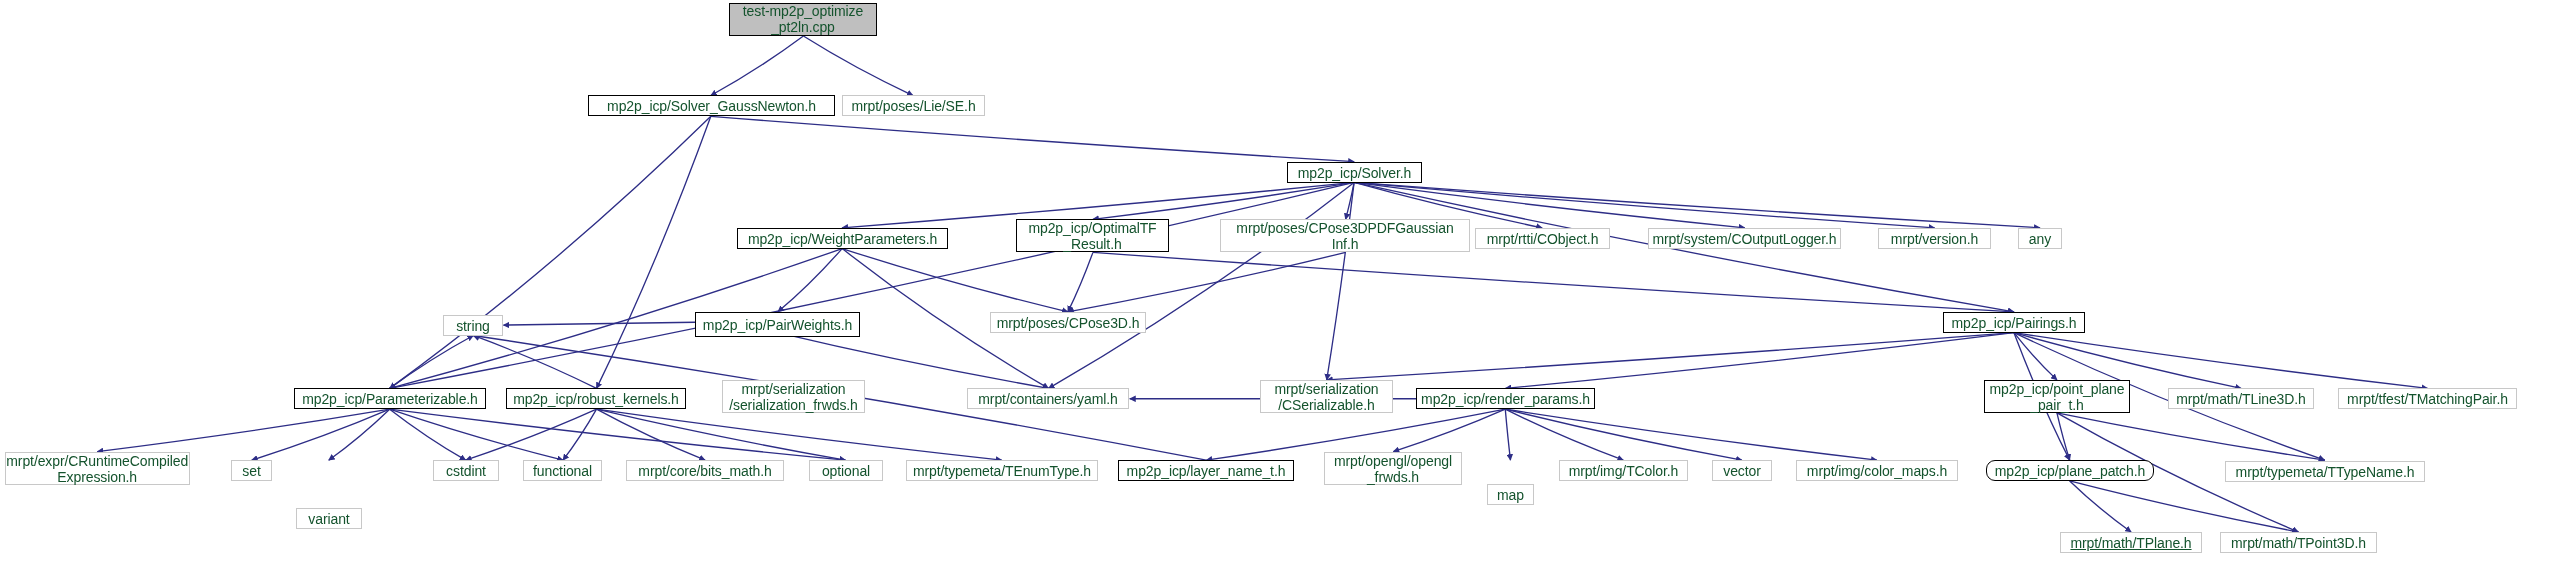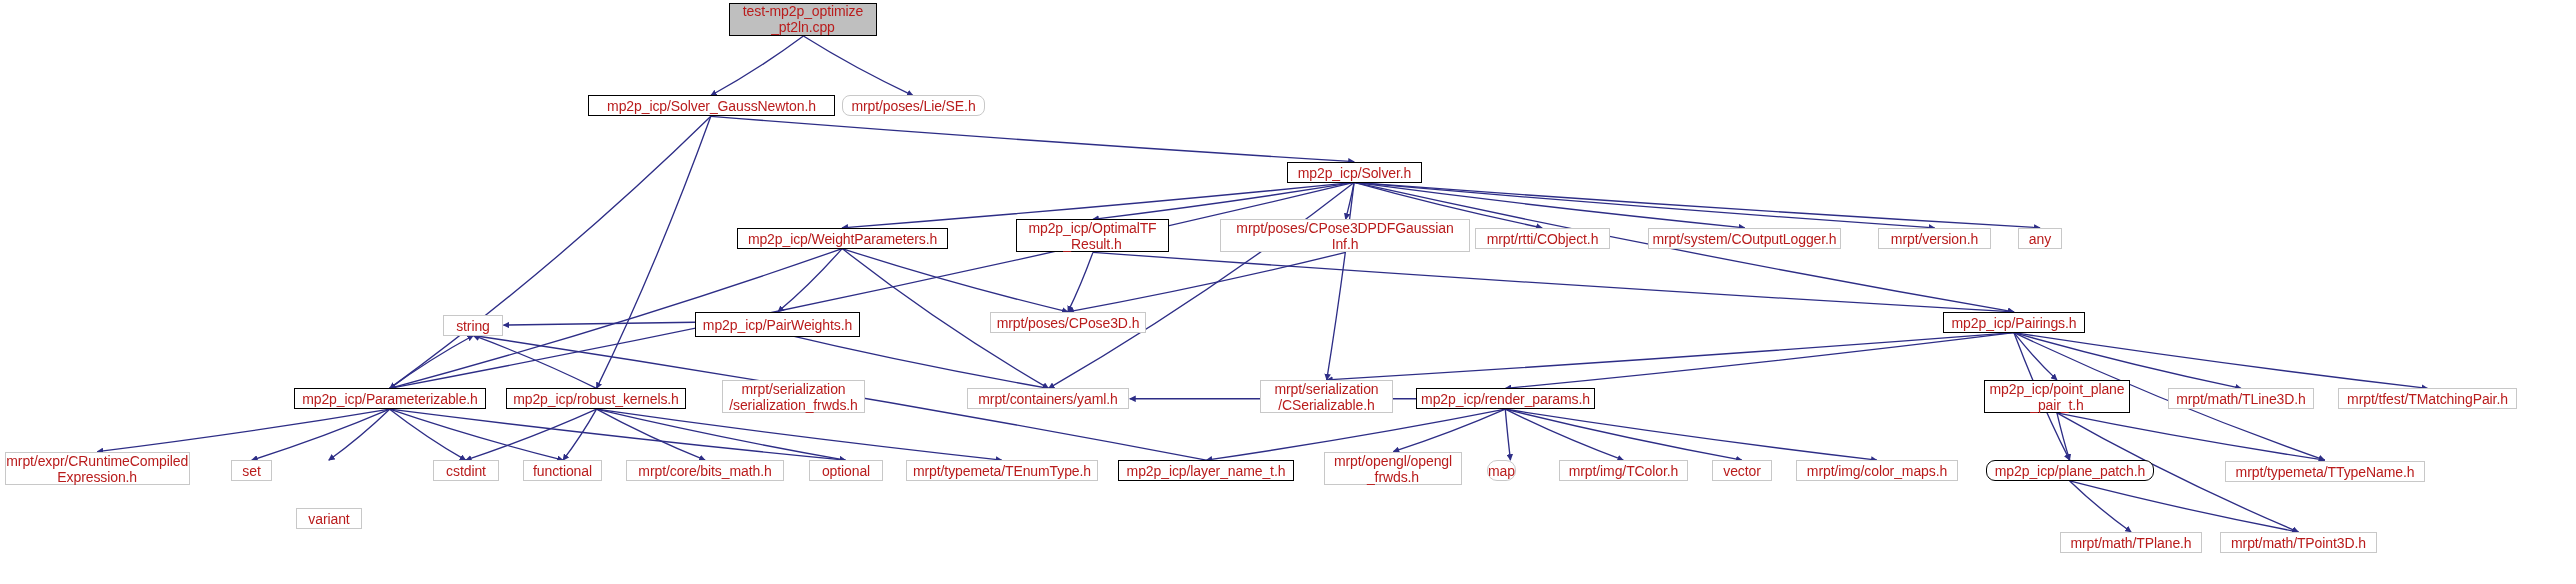--- a/index.html
+++ b/index.html
@@ -26,21 +26,21 @@
   }
   .node {
     position: absolute;
     box-sizing: border-box;
     display: flex;
     align-items: center;
     justify-content: center;
     text-align: center;
     background: #ffffff;
     border: 0.9px solid #c8c8c8;
-    color: #b91c1c;
+    color: #14532d;
     font-size: 14px;
     line-height: 16px;
     letter-spacing: -0.1px;
     white-space: pre-line;
     padding: 0.9px 3.8px;
     z-index: 5;
   }
   .node.bold {
     border: 1.9px solid #000000;
     padding: 0 2.8px;
@@ -118,21 +118,21 @@
         <path d="M 2177.5 437 Q 2312.446 464.5 2461 487" fill="none" stroke="#2d2d86" stroke-width="1.4" marker-end="url(#arrow)"></path>
         <path d="M 2191 509 Q 2221.94 538.7 2256 563" fill="none" stroke="#2d2d86" stroke-width="1.4" marker-end="url(#arrow)"></path>
         <path d="M 2191 509 Q 2306.192 538.7 2433 563" fill="none" stroke="#2d2d86" stroke-width="1.4" marker-end="url(#arrow)"></path>
         <path d="M 1277 487 Q 897 414.4 501 355" fill="none" stroke="#2d2d86" stroke-width="1.4" marker-end="url(#arrow)"></path>
       </g>
   </svg>
   <div id="nodes-layer">
       <div class="node root" style="left: 729px; top: 2.8px; width: 148px; height: 33px;">test-mp2p_optimize
 _pt2ln.cpp</div>
       <div class="node bold" style="left: 588px; top: 95px; width: 247px; height: 21px;">mp2p_icp/Solver_GaussNewton.h</div>
-      <div class="node" style="left: 842px; top: 95px; width: 143px; height: 21px; border-radius: 8px;">mrpt/poses/Lie/SE.h</div>
+      <div class="node" style="left: 842px; top: 95px; width: 143px; height: 21px;">mrpt/poses/Lie/SE.h</div>
       <div class="node bold" style="left: 1287px; top: 162px; width: 135px; height: 21px;">mp2p_icp/Solver.h</div>
       <div class="node bold" style="left: 737px; top: 228px; width: 211px; height: 21px;">mp2p_icp/WeightParameters.h</div>
       <div class="node bold" style="left: 1016px; top: 219px; width: 153px; height: 33px;">mp2p_icp/OptimalTF
 _Result.h</div>
       <div class="node" style="left: 1220px; top: 219px; width: 250px; height: 33px;">mrpt/poses/CPose3DPDFGaussian
 Inf.h</div>
       <div class="node" style="left: 1475px; top: 228px; width: 135px; height: 21px;">mrpt/rtti/CObject.h</div>
       <div class="node" style="left: 1648px; top: 228px; width: 193px; height: 21px;">mrpt/system/COutputLogger.h</div>
       <div class="node" style="left: 1878px; top: 228px; width: 113px; height: 21px;">mrpt/version.h</div>
       <div class="node" style="left: 2018px; top: 228px; width: 44px; height: 21px;">any</div>
@@ -156,24 +156,24 @@
       <div class="node" style="left: 231px; top: 460px; width: 41px; height: 21px;">set</div>
       <div class="node" style="left: 296px; top: 460px; width: 66px; height: 21px; margin-top: 48px;">variant</div>
       <div class="node" style="left: 433px; top: 460px; width: 66px; height: 21px;">cstdint</div>
       <div class="node" style="left: 523px; top: 460px; width: 79px; height: 21px;">functional</div>
       <div class="node" style="left: 626px; top: 460px; width: 158px; height: 21px;">mrpt/core/bits_math.h</div>
       <div class="node" style="left: 809px; top: 460px; width: 74px; height: 21px;">optional</div>
       <div class="node" style="left: 906px; top: 460px; width: 192px; height: 21px;">mrpt/typemeta/TEnumType.h</div>
       <div class="node bold" style="left: 1118px; top: 460px; width: 176px; height: 21px;">mp2p_icp/layer_name_t.h</div>
       <div class="node" style="left: 1324px; top: 452px; width: 138px; height: 33px;">mrpt/opengl/opengl
 _frwds.h</div>
-      <div class="node" style="left: 1487px; top: 460px; width: 29px; height: 21px; border-radius: 10px;">map</div>
+      <div class="node" style="left: 1487px; top: 484px; width: 47px; height: 21px;">map</div>
       <div class="node" style="left: 1559px; top: 460px; width: 129px; height: 21px;">mrpt/img/TColor.h</div>
       <div class="node" style="left: 1712px; top: 460px; width: 60px; height: 21px;">vector</div>
       <div class="node" style="left: 1796px; top: 460px; width: 162px; height: 21px;">mrpt/img/color_maps.h</div>
       <div class="node bold" style="left: 1986px; top: 460px; width: 168px; height: 21px; border-radius: 9px;">mp2p_icp/plane_patch.h</div>
       <div class="node" style="left: 2225px; top: 461px; width: 200px; height: 21px;">mrpt/typemeta/TTypeName.h</div>
       <div class="node" style="left: 443px; top: 315px; width: 60px; height: 21px;">string</div>
-      <div class="node" style="left: 2060px; top: 532px; width: 142px; height: 21px;">mrpt/math/TPlane.h</div>
+      <div class="node" style="left: 2060px; top: 532px; width: 142px; height: 21px; text-decoration: underline;">mrpt/math/TPlane.h</div>
       <div class="node" style="left: 2220px; top: 532px; width: 157px; height: 21px;">mrpt/math/TPoint3D.h</div>
     </div>
 </div>
 
 
 </body></html>

